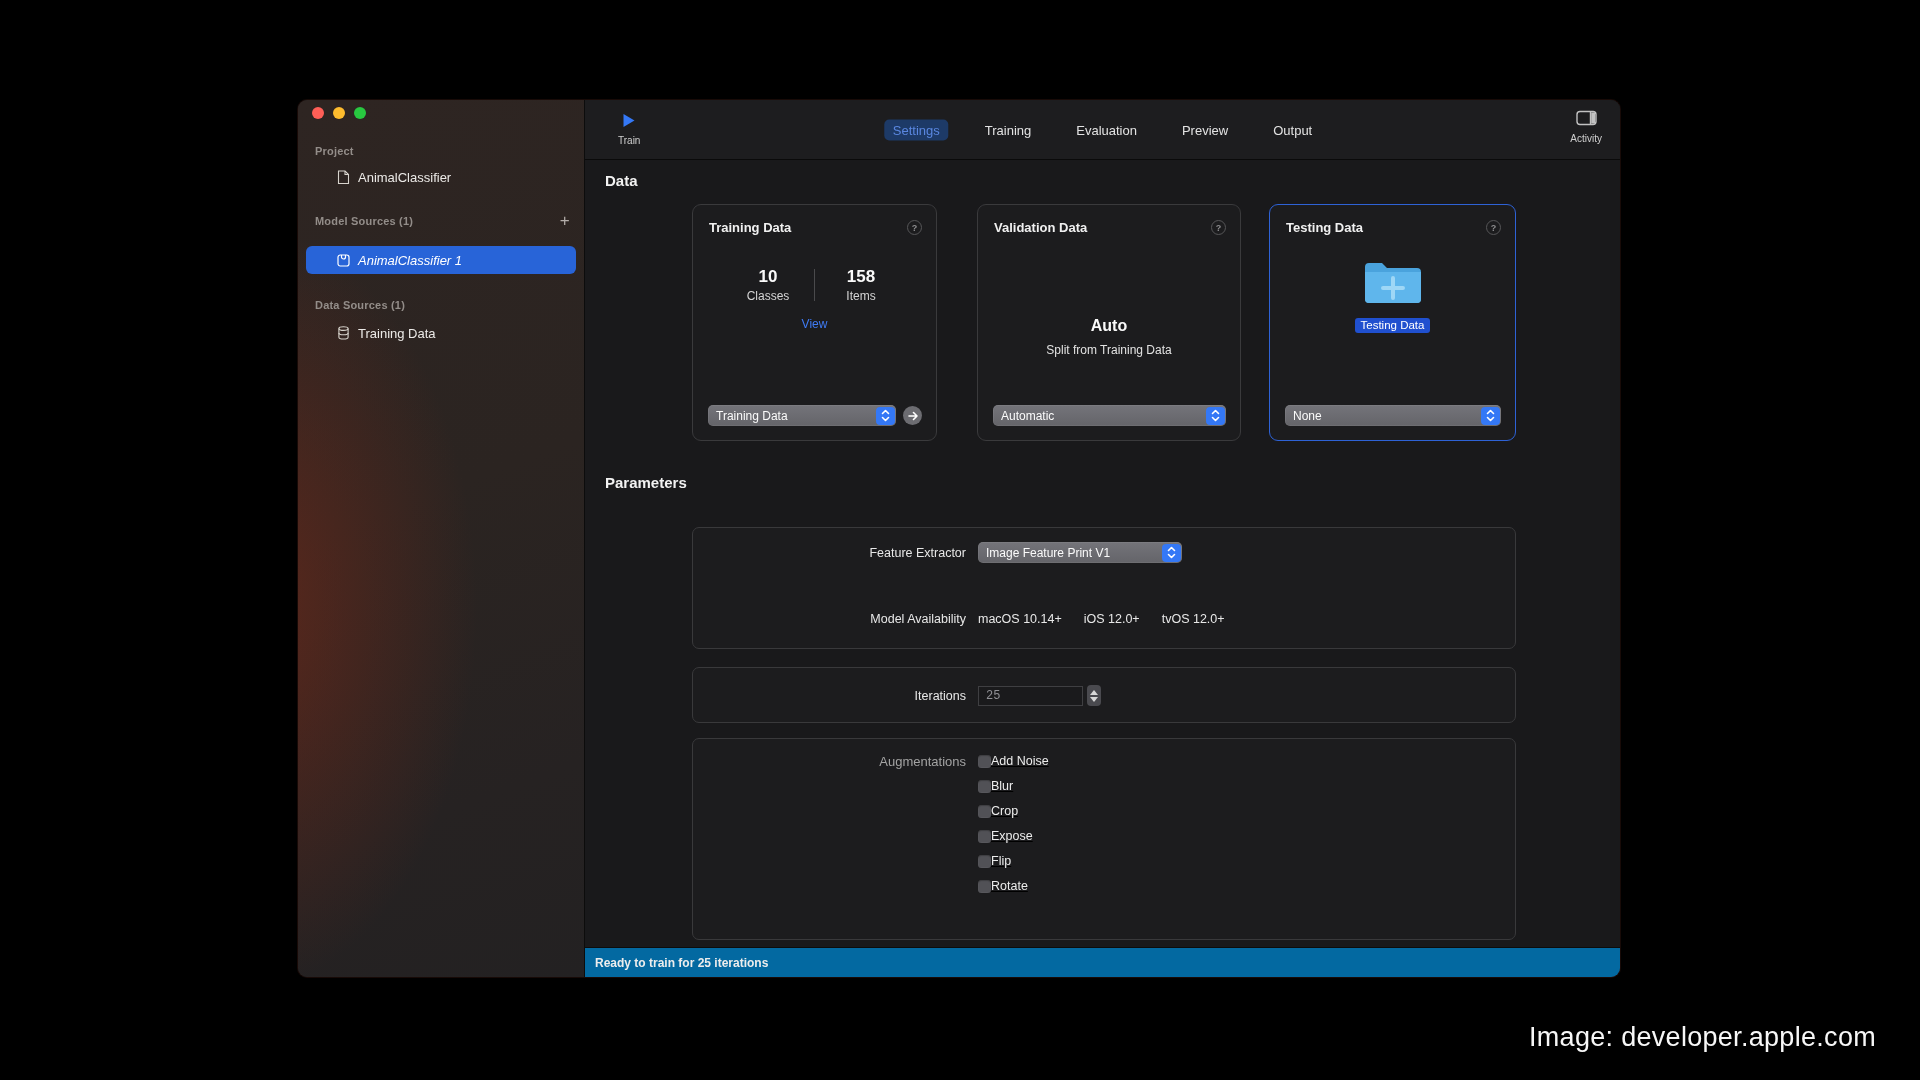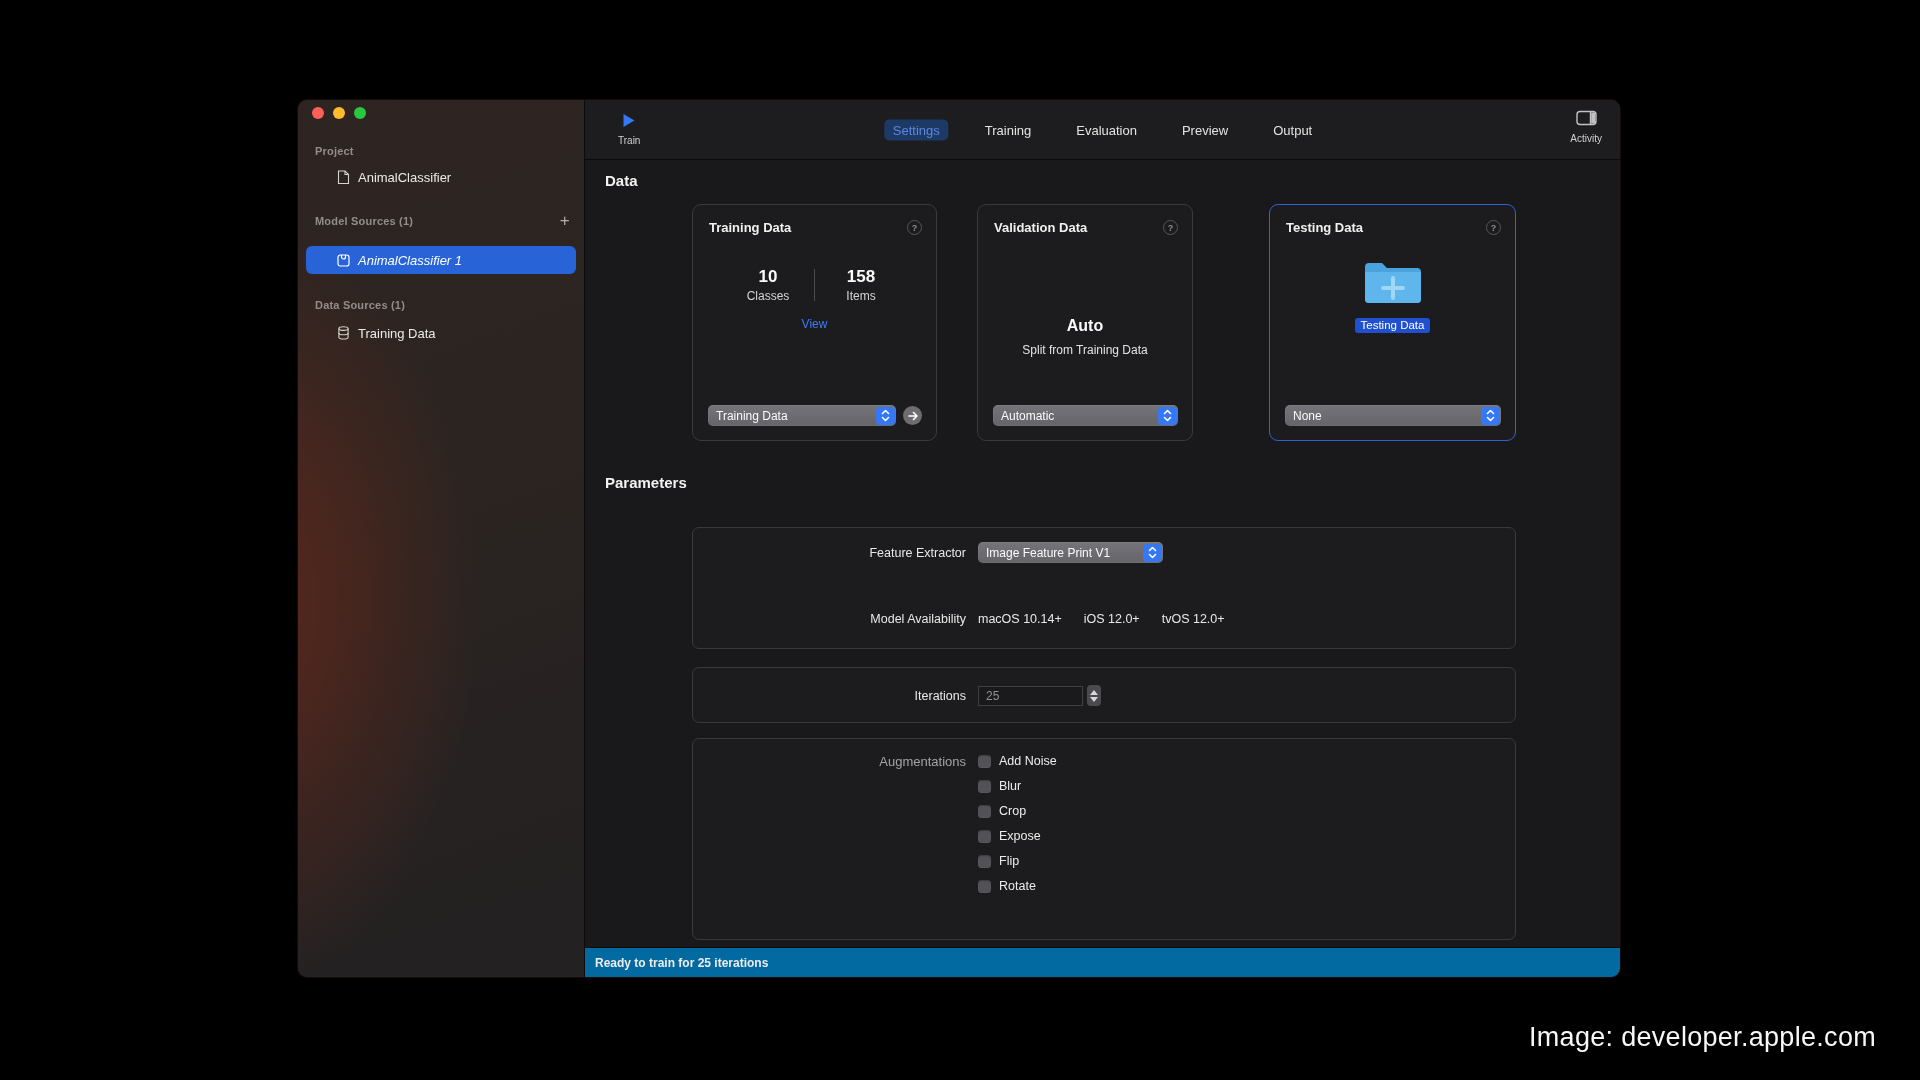--- a/index.html
+++ b/index.html
@@ -68,21 +68,21 @@
   .main { position: relative; flex: 1; background: #19191b; }
 
   .h-section { position: absolute; left: 20px; font-size: 15px; font-weight: 700; color: #f2f2f2; }
 
   
   .card {
     position: absolute; top: 44px; height: 237px;
     background: #1c1c1e; border: 1px solid #3a3a3c; border-radius: 9px;
   }
   .card.training { left: 107px; width: 245px; }
-  .card.validation { left: 392px; width: 216px; }
+  .card.validation { left: 392px; width: 264px; }
   .card.testing { left: 684px; width: 247px; border: 1.5px solid #2e62d6; }
   .card-head {
     display: flex; align-items: center; justify-content: space-between;
     padding: 15px 14px 0 16px;
   }
   .card-title { font-size: 13px; font-weight: 700; color: #f0f0f0; }
   .help {
     width: 15px; height: 15px; border-radius: 50%; border: 1.5px solid #565658;
     color: #8e8e90; font-size: 9px; font-weight: 700; display: flex; align-items: center; justify-content: center;
   }
@@ -123,41 +123,41 @@
     position: absolute; left: 107px; width: 824px;
     background: #1c1c1e; border: 1px solid #39393b; border-radius: 7px;
   }
   .pbox.feature { top: 367px; height: 122px; }
   .pbox.iters { top: 507px; height: 56px; }
   .pbox.augment { top: 578px; height: 202px; }
 
   .prow { position: absolute; left: 0; right: 0; display: flex; align-items: center; }
   .plabel { width: 273px; text-align: right; font-size: 12.5px; color: #e8e8e8; flex: 0 0 273px; }
   .pctl { margin-left: 12px; display: flex; align-items: center; }
-  .feature-select { width: 185px; flex: none; }
+  .feature-select { width: 204px; flex: none; }
   .pdesc {
     position: absolute; left: 285px; top: 44px; width: 452px;
     font-size: 11.5px; line-height: 15px; color: #b9b9b9; font-weight: 500;
   }
   .avail { display: flex; gap: 22px; font-size: 12.5px; color: #e8e8e8; }
 
   .num-field {
     width: 105px; height: 20px; background: #1a1a1c; border: 1px solid #3f3f42;
-    color: #909095; font-size: 12px; display: flex; align-items: center; padding-left: 7px;
+    color: #909095; font-size: 12px; display: flex; align-items: center; padding-left: 7px; font-family: Liberation Mono, monospace;
   }
   .num-stepper {
     margin-left: 4px; width: 14px; height: 21px; border-radius: 4px; background: #4a4a4f;
     display: flex; flex-direction: column; align-items: center; justify-content: center; gap: 2px;
   }
   .num-stepper i { display: block; width: 0; height: 0; border-left: 4px solid transparent; border-right: 4px solid transparent; }
   .num-stepper .up { border-bottom: 5px solid #d8d8d8; }
   .num-stepper .down { border-top: 5px solid #d8d8d8; }
 
   .aug-col { position: absolute; left: 285px; top: 15px; display: flex; flex-direction: column; gap: 11px; }
-  .aug-row { display: flex; align-items: center; gap: 8px; height: 14px; }
+  .aug-row { display: flex; align-items: center; height: 14px; text-decoration: underline; }
   .checkbox {
     width: 13px; height: 13px; border-radius: 3.5px; background: #515156;
     box-shadow: inset 0 1px 1px rgba(0,0,0,0.3), inset 0 0 0 0.5px rgba(255,255,255,0.08);
   }
   .aug-label { font-size: 12.5px; color: #ececec; }
   .aug-head-label { position: absolute; top: 15px; left: 0; width: 273px; text-align: right; font-size: 13px; color: #a3a3a3; }
 
   
   .status-bar {
     flex: 0 0 30px; height: 30px; background: #0369a1; border-top: 1px solid #0c0c0c;

